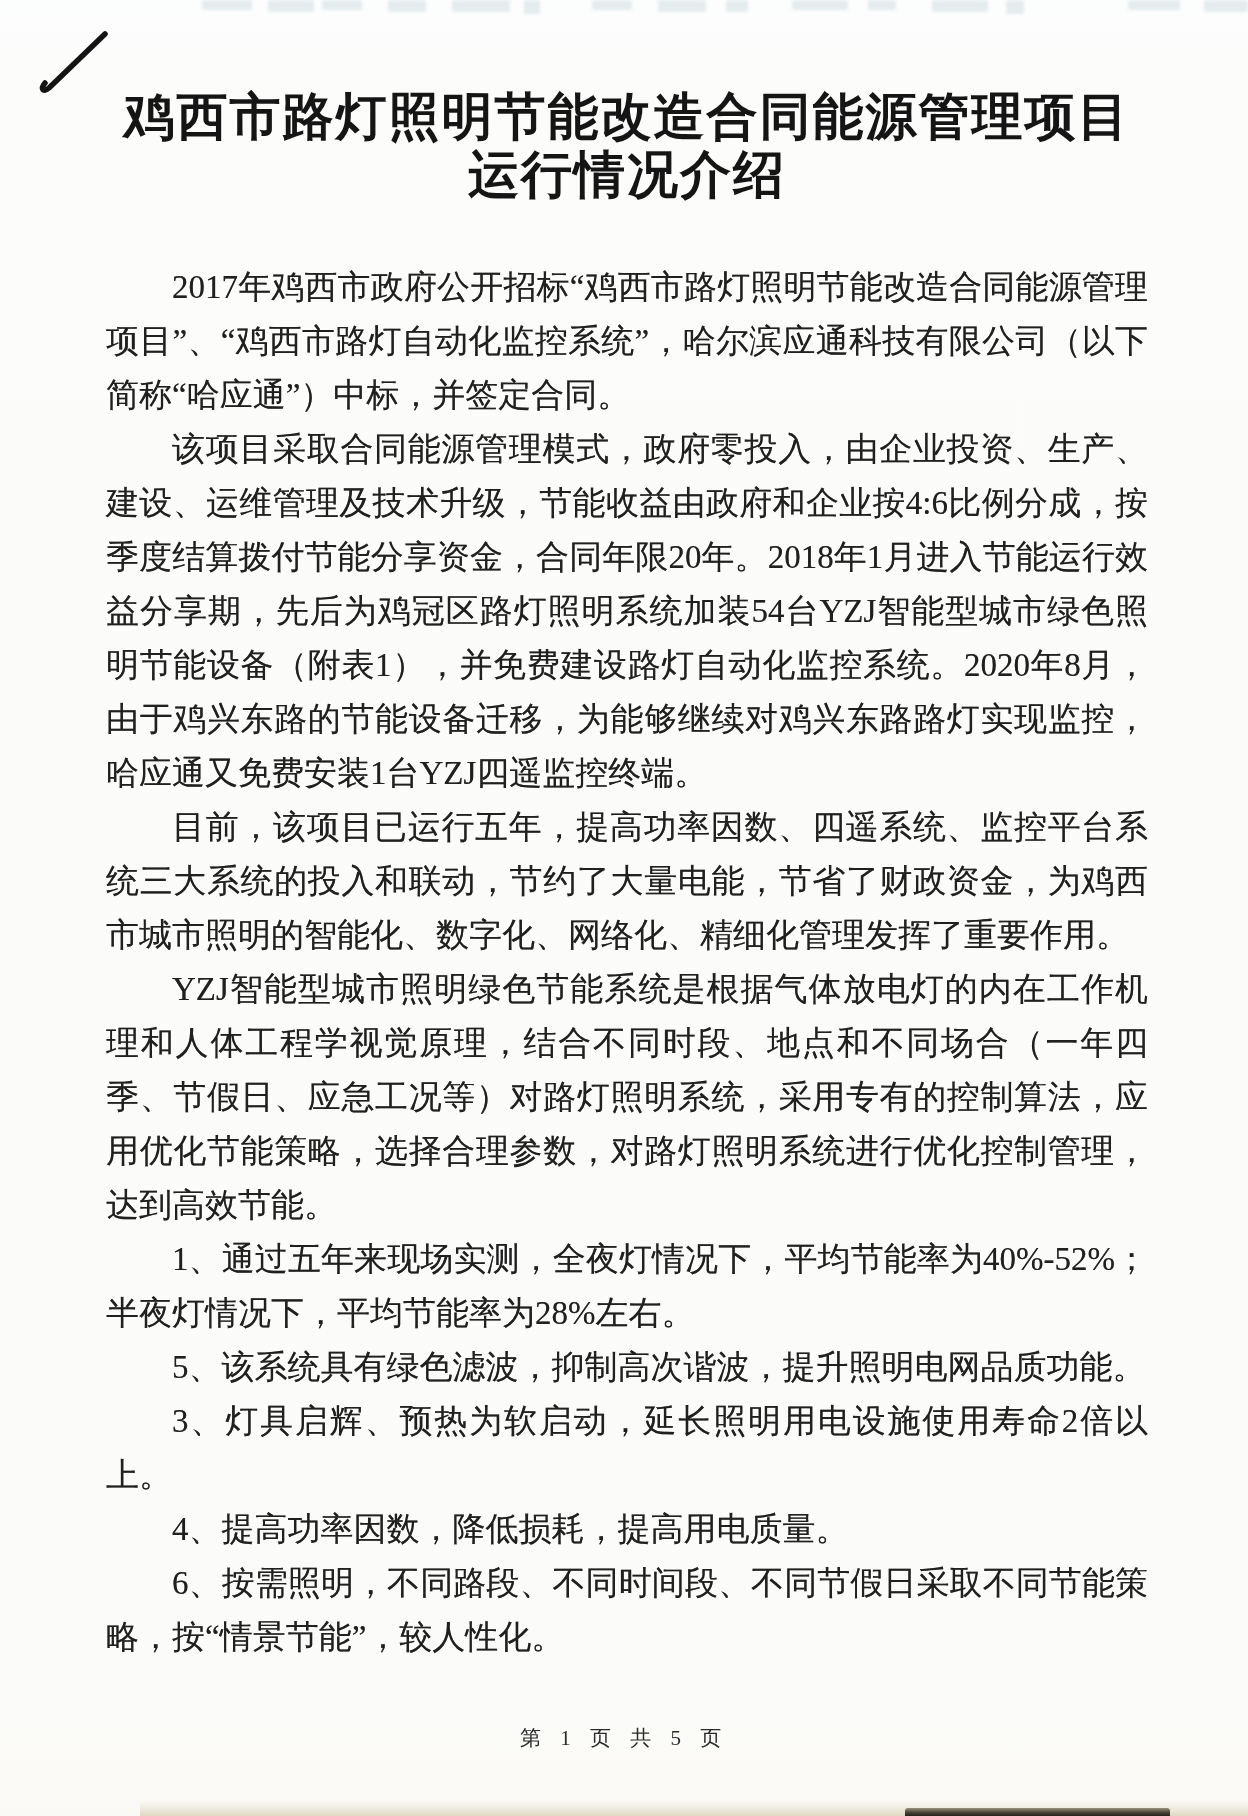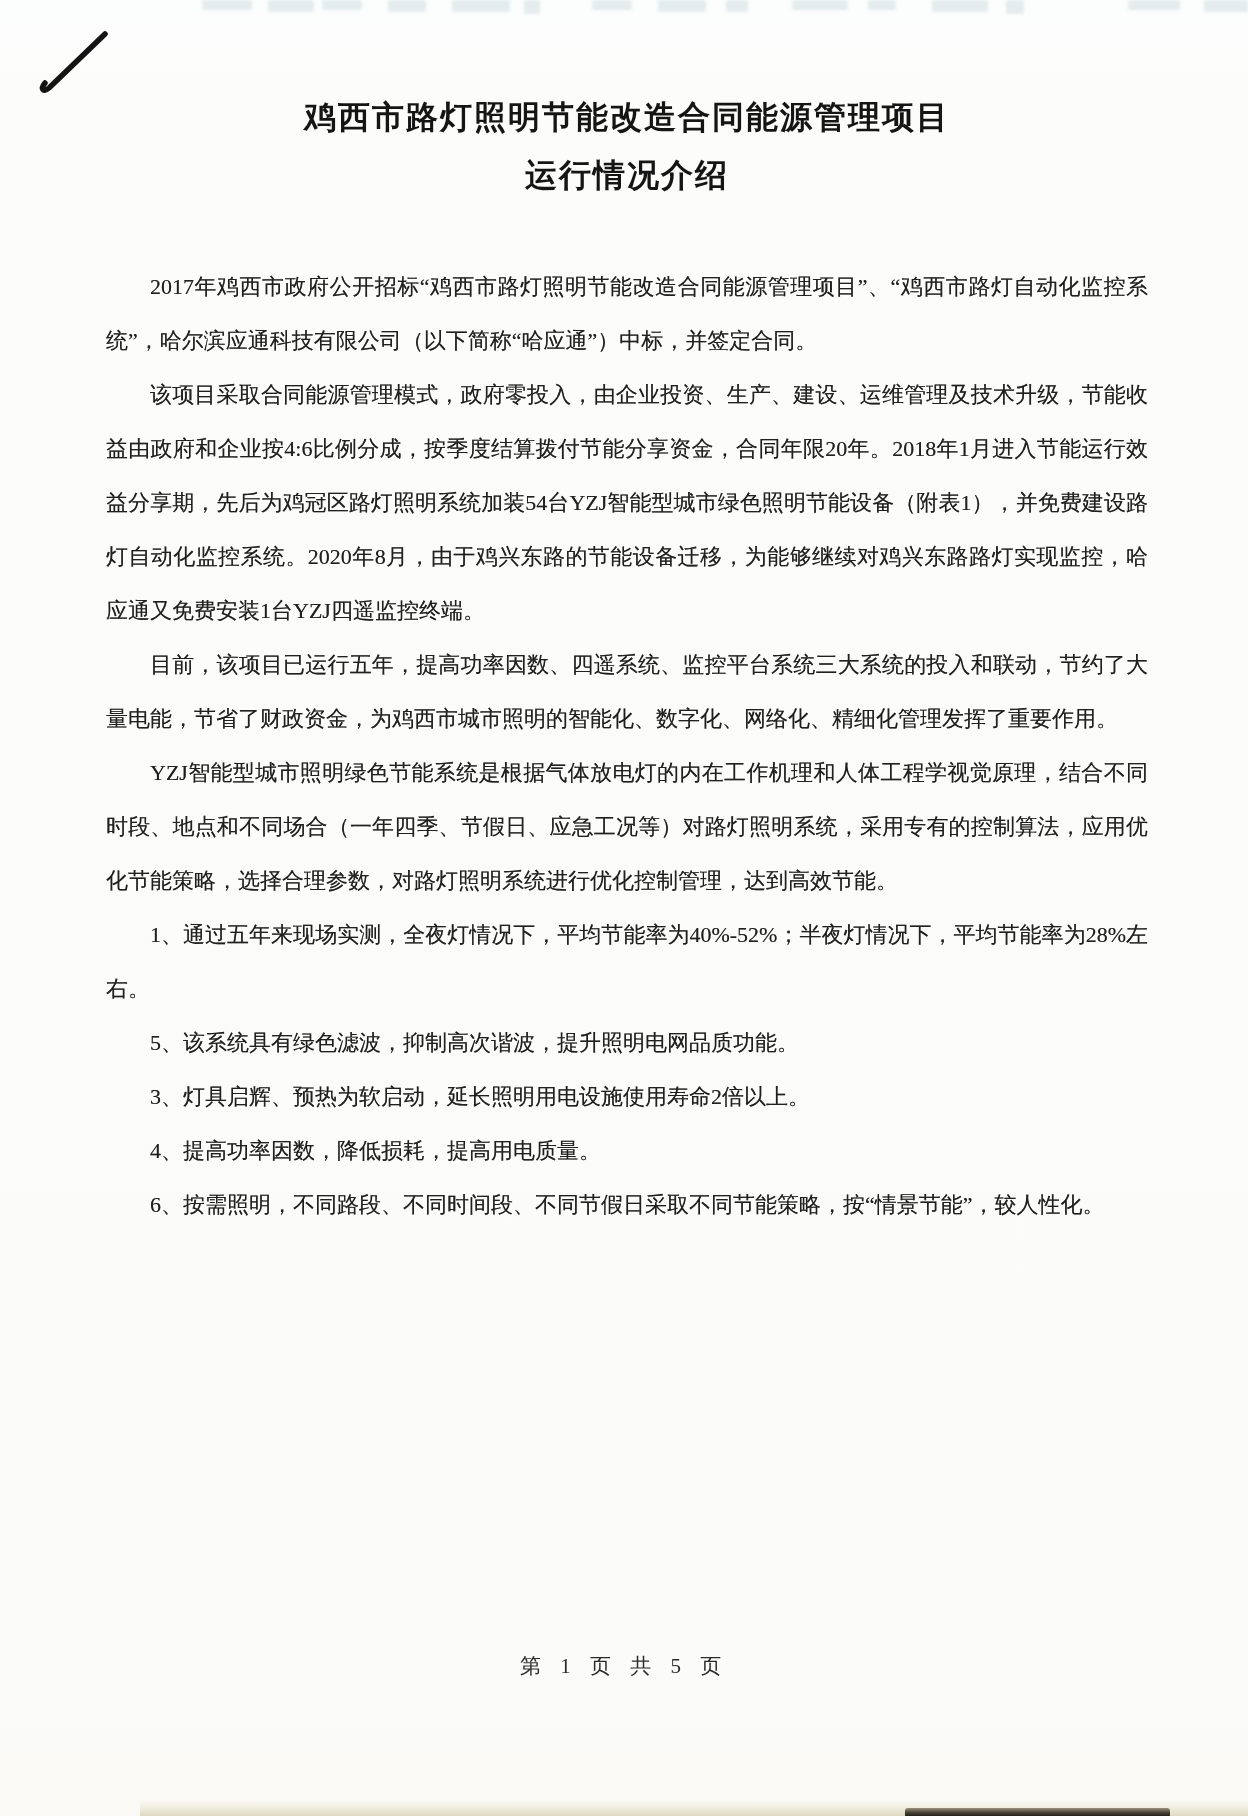--- a/index.html
+++ b/index.html
@@ -19,48 +19,48 @@
     position: absolute;
     left: 106px;
     top: 0;
     width: 1042px;
   }
   .title-block {
     padding-top: 88px;
     text-align: center;
     font-family: "Liberation Sans", "DejaVu Sans", sans-serif;
     font-weight: 700;
-    font-size: 32px;
+    font-size: 51px;
     line-height: 58px;
     letter-spacing: 2px;
     color: #151515;
     margin-bottom: 56px;
   }
   .section-heading {
     font-family: "Liberation Sans", "DejaVu Sans", sans-serif;
     font-weight: 700;
     font-size: 30px;
     line-height: 54px;
     color: #171717;
   }
   .para {
-    font-size: 22px;
+    font-size: 33px;
     line-height: 54px;
     text-indent: 2em;
     text-align: justify;
     text-justify: inter-character;
     margin: 0;
     color: #202020;
     
     text-shadow: 0 0 0.6px rgba(40,40,40,0.55);
   }
   .footer {
     position: absolute;
     left: 0;
-    top: 1652px;
+    top: 1724px;
     width: 1248px;
     text-align: center;
     font-size: 21px;
     letter-spacing: 7px;
     color: #2a2a2a;
   }
   
   .pen-slash {
     position: absolute;
     left: 32px;

